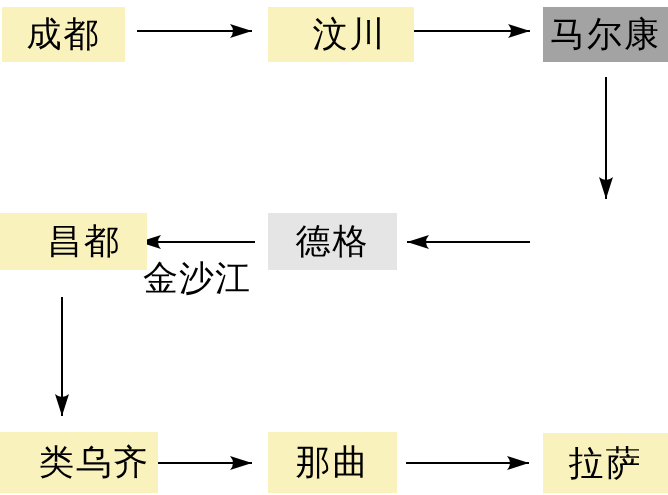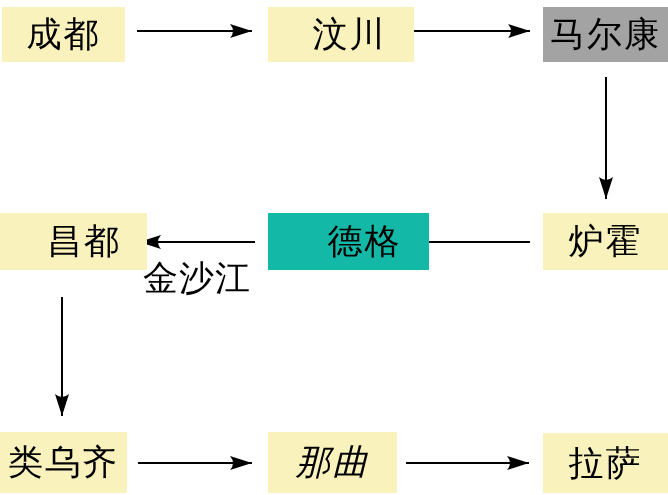--- a/index.html
+++ b/index.html
@@ -51,21 +51,21 @@
     stroke-width: 2;
   }
   
   .n-chengdu  { left: 2px;   top: 7px;   width: 123px; height: 55px; }
   .n-wenchuan { left: 268px; top: 7px;   width: 129px; height: 55px; }
   .n-maerkang { left: 543px; top: 7px;   width: 125px; height: 55px; }
   .n-changdu  { left: 0px;   top: 213px; width: 126px; height: 57px; }
   .n-dege     { left: 268px; top: 213px; width: 129px; height: 57px; }
   .n-luhuo    { left: 543px; top: 213px; width: 125px; height: 57px; }
   .n-leiwuqi  { left: 0px;   top: 432px; width: 127px; height: 61px; }
-  .n-naqu     { left: 268px; top: 432px; width: 129px; height: 61px; font-style: italic; }
+  .n-naqu     { left: 268px; top: 432px; width: 129px; height: 61px; }
   .n-lasa     { left: 543px; top: 433px; width: 125px; height: 60px; }
 </style>
 </head>
 <body>
 
 <div id="canvas" style="background: rgb(255, 255, 255);">
 
   <svg class="arrows" viewBox="0 0 668 495" aria-hidden="true">
     <defs>
       <marker id="ah" markerUnits="userSpaceOnUse" markerWidth="24" markerHeight="16" refX="22" refY="7" orient="auto">
@@ -79,21 +79,20 @@
     <line x1="255" y1="242" x2="139" y2="242" marker-end="url(#ah)" style="stroke: rgb(0, 0, 0);"></line>
     <line x1="62" y1="297" x2="62" y2="416" marker-end="url(#ah)" style="stroke: rgb(0, 0, 0);"></line>
     <line x1="138" y1="463" x2="252" y2="463" marker-end="url(#ah)" style="stroke: rgb(0, 0, 0);"></line>
     <line x1="406" y1="463" x2="529" y2="463" marker-end="url(#ah)" style="stroke: rgb(0, 0, 0);"></line>
   </svg>
 
   <div class="node n-chengdu" style="background: rgb(250, 242, 188); color: rgb(0, 0, 0);">成都</div>
   <div class="node n-wenchuan" style="background: rgb(250, 242, 188); color: rgb(0, 0, 0); padding-left: 17px;">汶川</div>
   <div class="node n-maerkang" style="background: #a3a3a3; color: rgb(0, 0, 0);">马尔康</div>
   <div class="node n-changdu" style="background: rgb(250, 242, 188); color: rgb(0, 0, 0); padding-left: 21px;">昌都</div>
-  <div class="node n-dege" style="background: #14b8a6; color: rgb(0, 0, 0); padding-left: 32px;">德格</div>
-  <div class="node n-luhuo" style="background: rgb(250, 242, 188); color: rgb(0, 0, 0);">炉霍</div>
-  <div class="node n-leiwuqi" style="background: rgb(250, 242, 188); color: rgb(0, 0, 0);">类乌齐</div>
+  <div class="node n-dege" style="background: #e5e5e5; color: rgb(0, 0, 0);">德格</div>
+  <div class="node n-leiwuqi" style="background: rgb(250, 242, 188); color: rgb(0, 0, 0); padding-left: 31px;">类乌齐</div>
   <div class="node n-naqu" style="background: rgb(250, 242, 188); color: rgb(0, 0, 0);">那曲</div>
   <div class="node n-lasa" style="background: rgb(250, 242, 188); color: rgb(0, 0, 0);">拉萨</div>
 
   <div class="river-label">金沙江</div>
 
 </div>
 
 </body></html>

